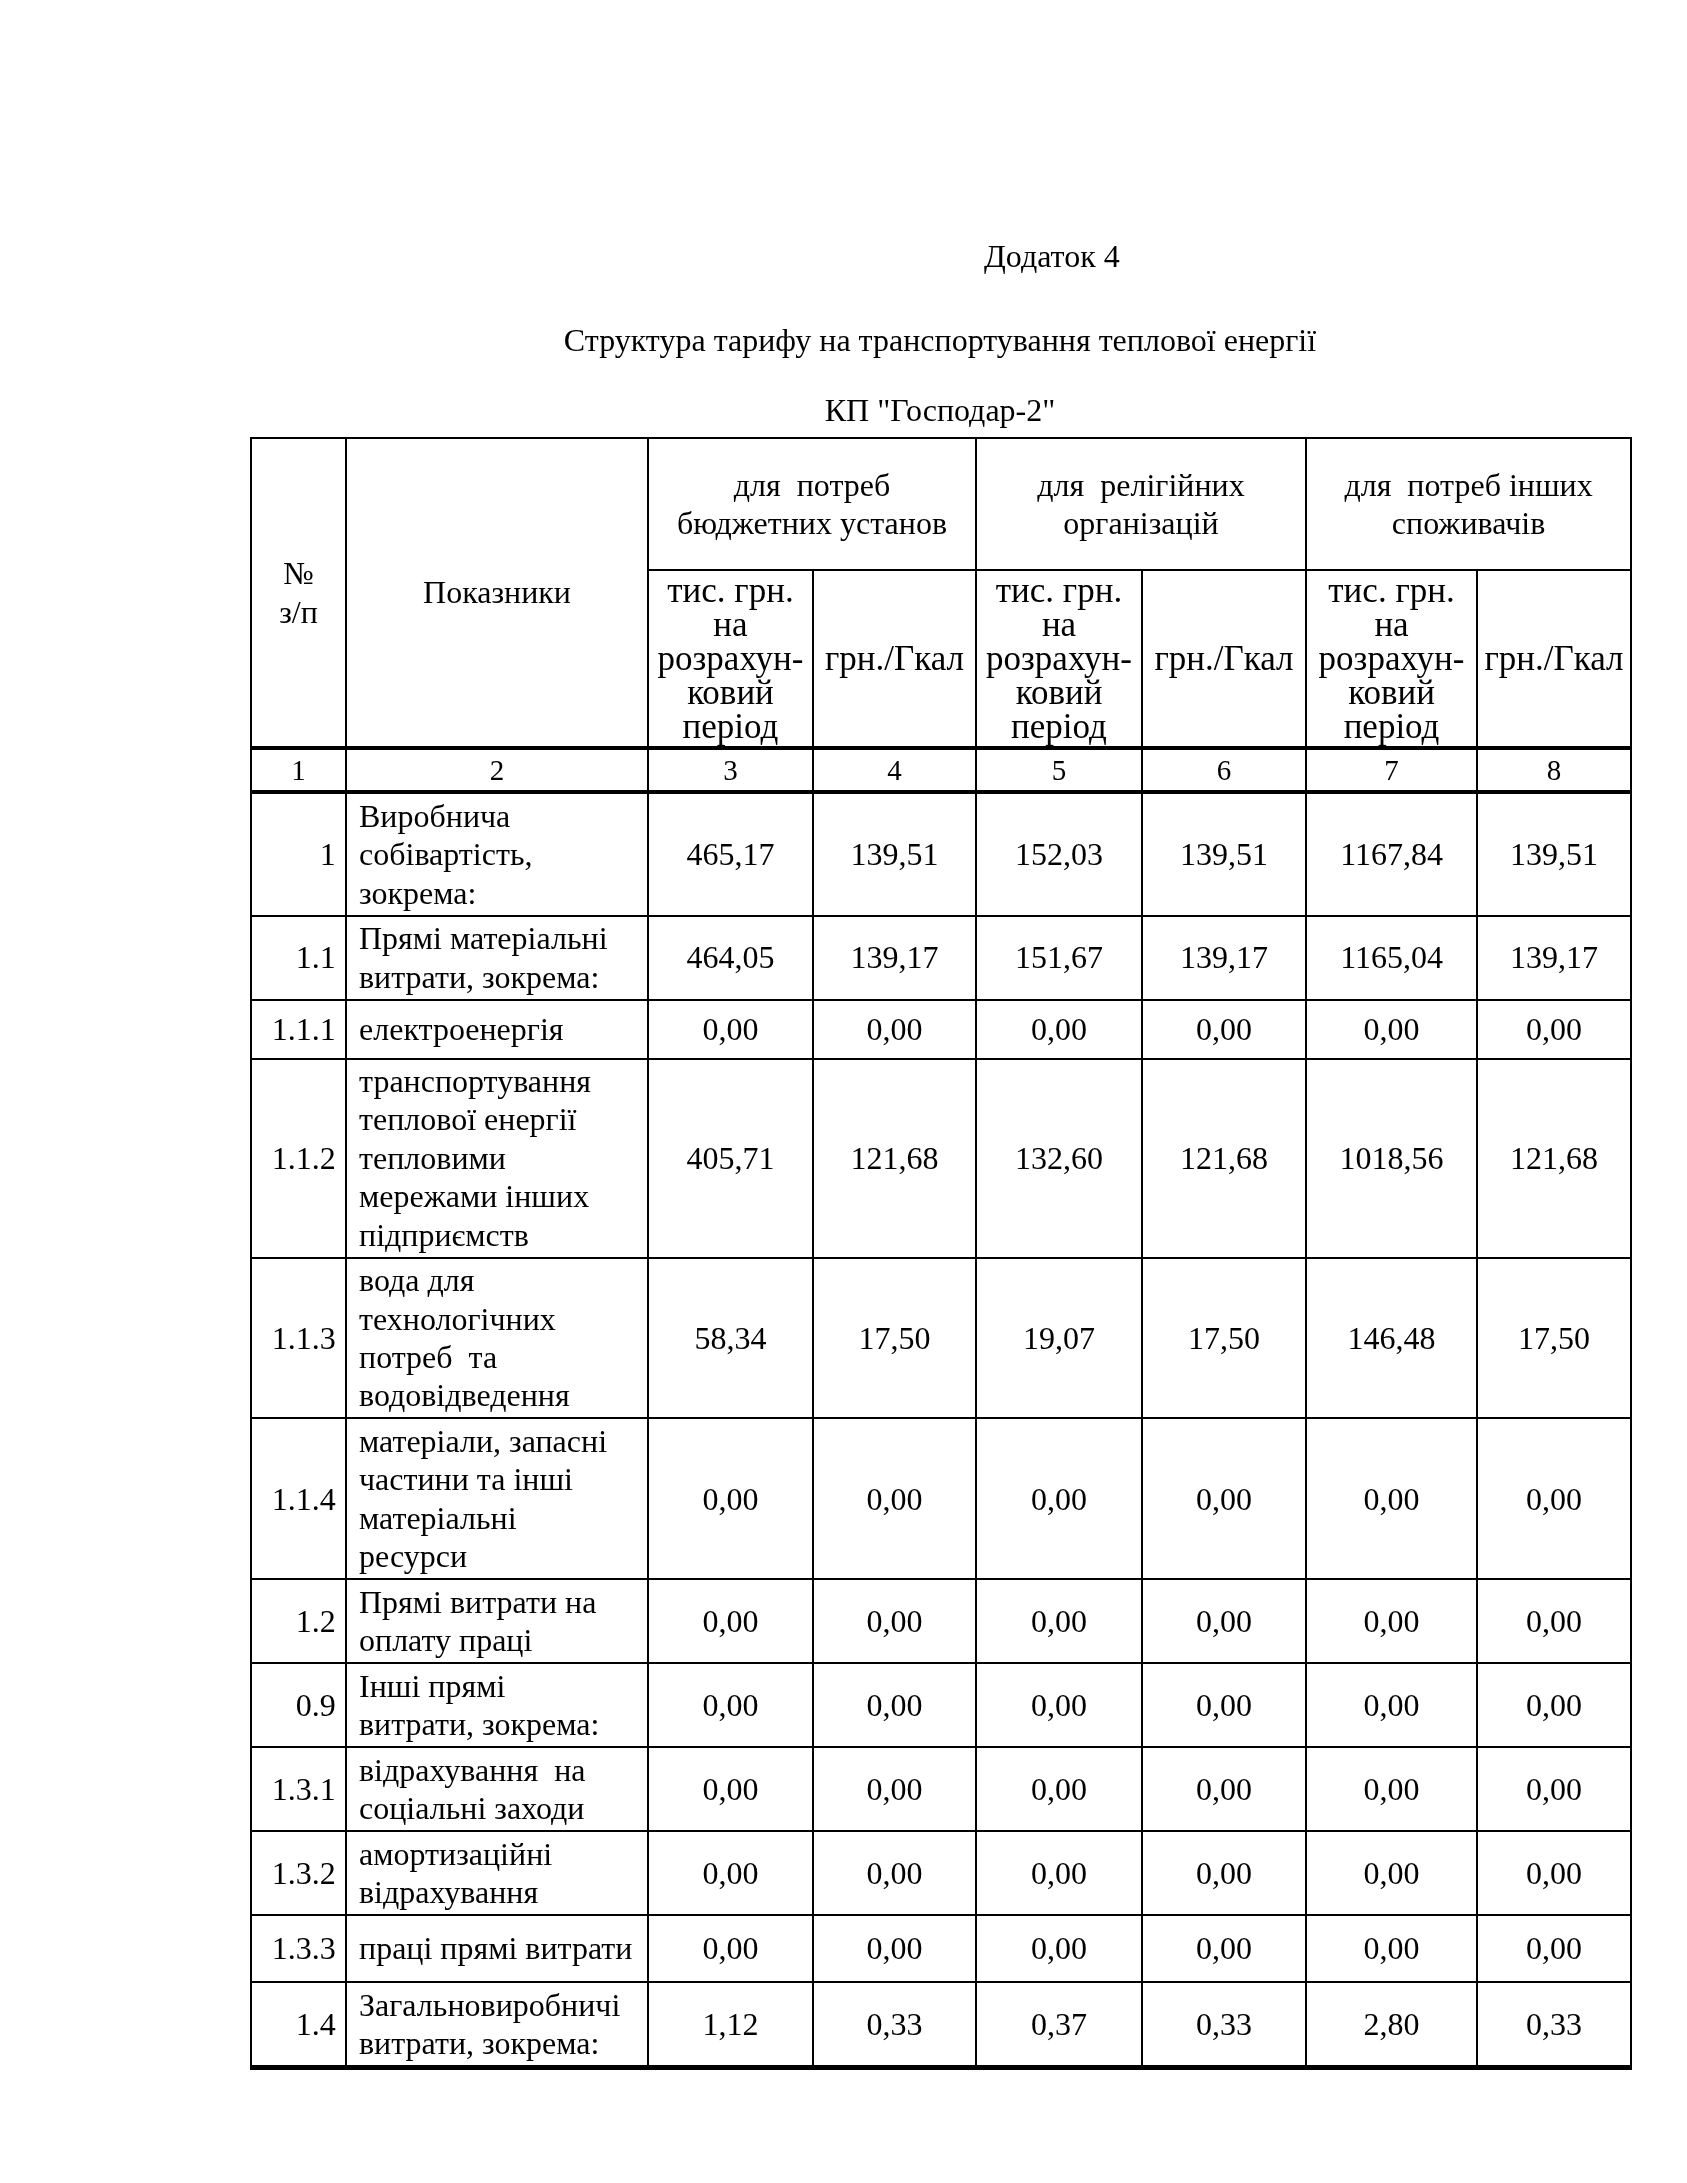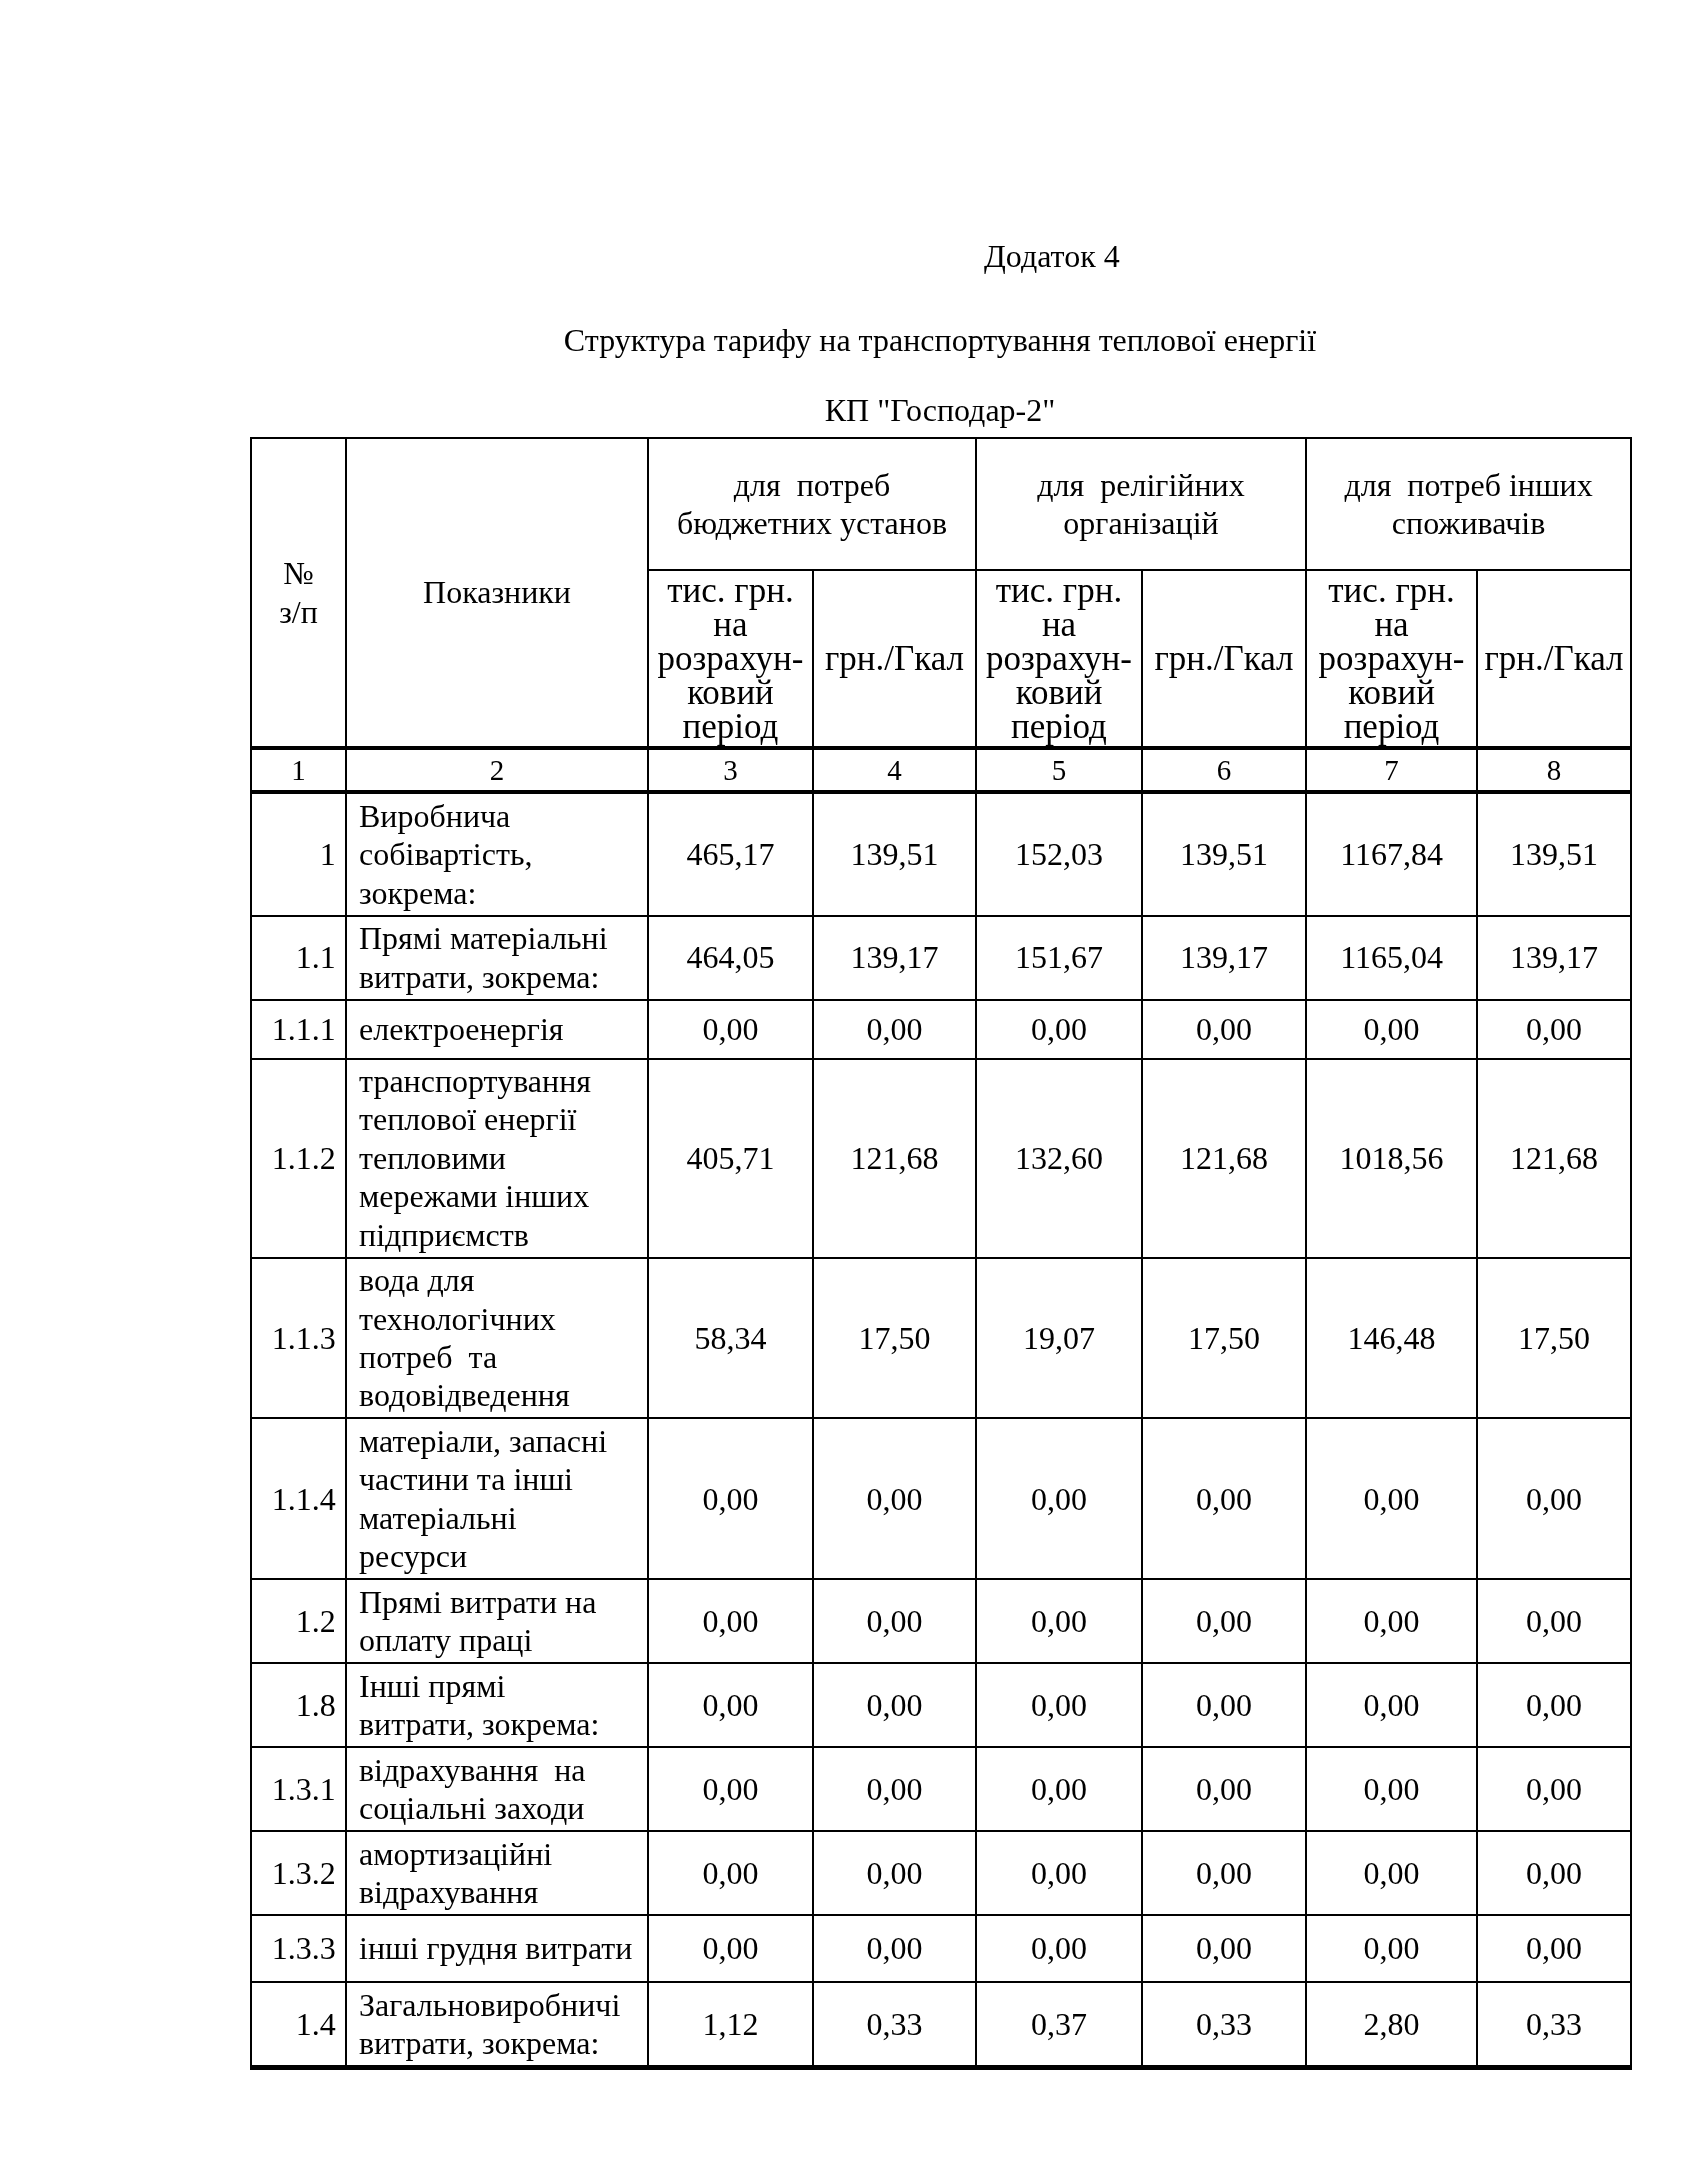--- a/index.html
+++ b/index.html
@@ -190,21 +190,21 @@
           <td class="label">Прямі витрати на
 оплату праці</td>
           <td class="val">0,00</td>
           <td class="val">0,00</td>
           <td class="val">0,00</td>
           <td class="val">0,00</td>
           <td class="val">0,00</td>
           <td class="val">0,00</td>
         </tr>
         <tr>
-          <td class="rownum">1.8</td>
+          <td class="rownum">0.9</td>
           <td class="label">Інші прямі
 витрати, зокрема:</td>
           <td class="val">0,00</td>
           <td class="val">0,00</td>
           <td class="val">0,00</td>
           <td class="val">0,00</td>
           <td class="val">0,00</td>
           <td class="val">0,00</td>
         </tr>
         <tr>
@@ -224,21 +224,21 @@
 відрахування</td>
           <td class="val">0,00</td>
           <td class="val">0,00</td>
           <td class="val">0,00</td>
           <td class="val">0,00</td>
           <td class="val">0,00</td>
           <td class="val">0,00</td>
         </tr>
         <tr>
           <td class="rownum">1.3.3</td>
-          <td class="label">інші грудня витрати</td>
+          <td class="label">праці прямі витрати</td>
           <td class="val">0,00</td>
           <td class="val">0,00</td>
           <td class="val">0,00</td>
           <td class="val">0,00</td>
           <td class="val">0,00</td>
           <td class="val">0,00</td>
         </tr>
         <tr>
           <td class="rownum">1.4</td>
           <td class="label">Загальновиробничі

